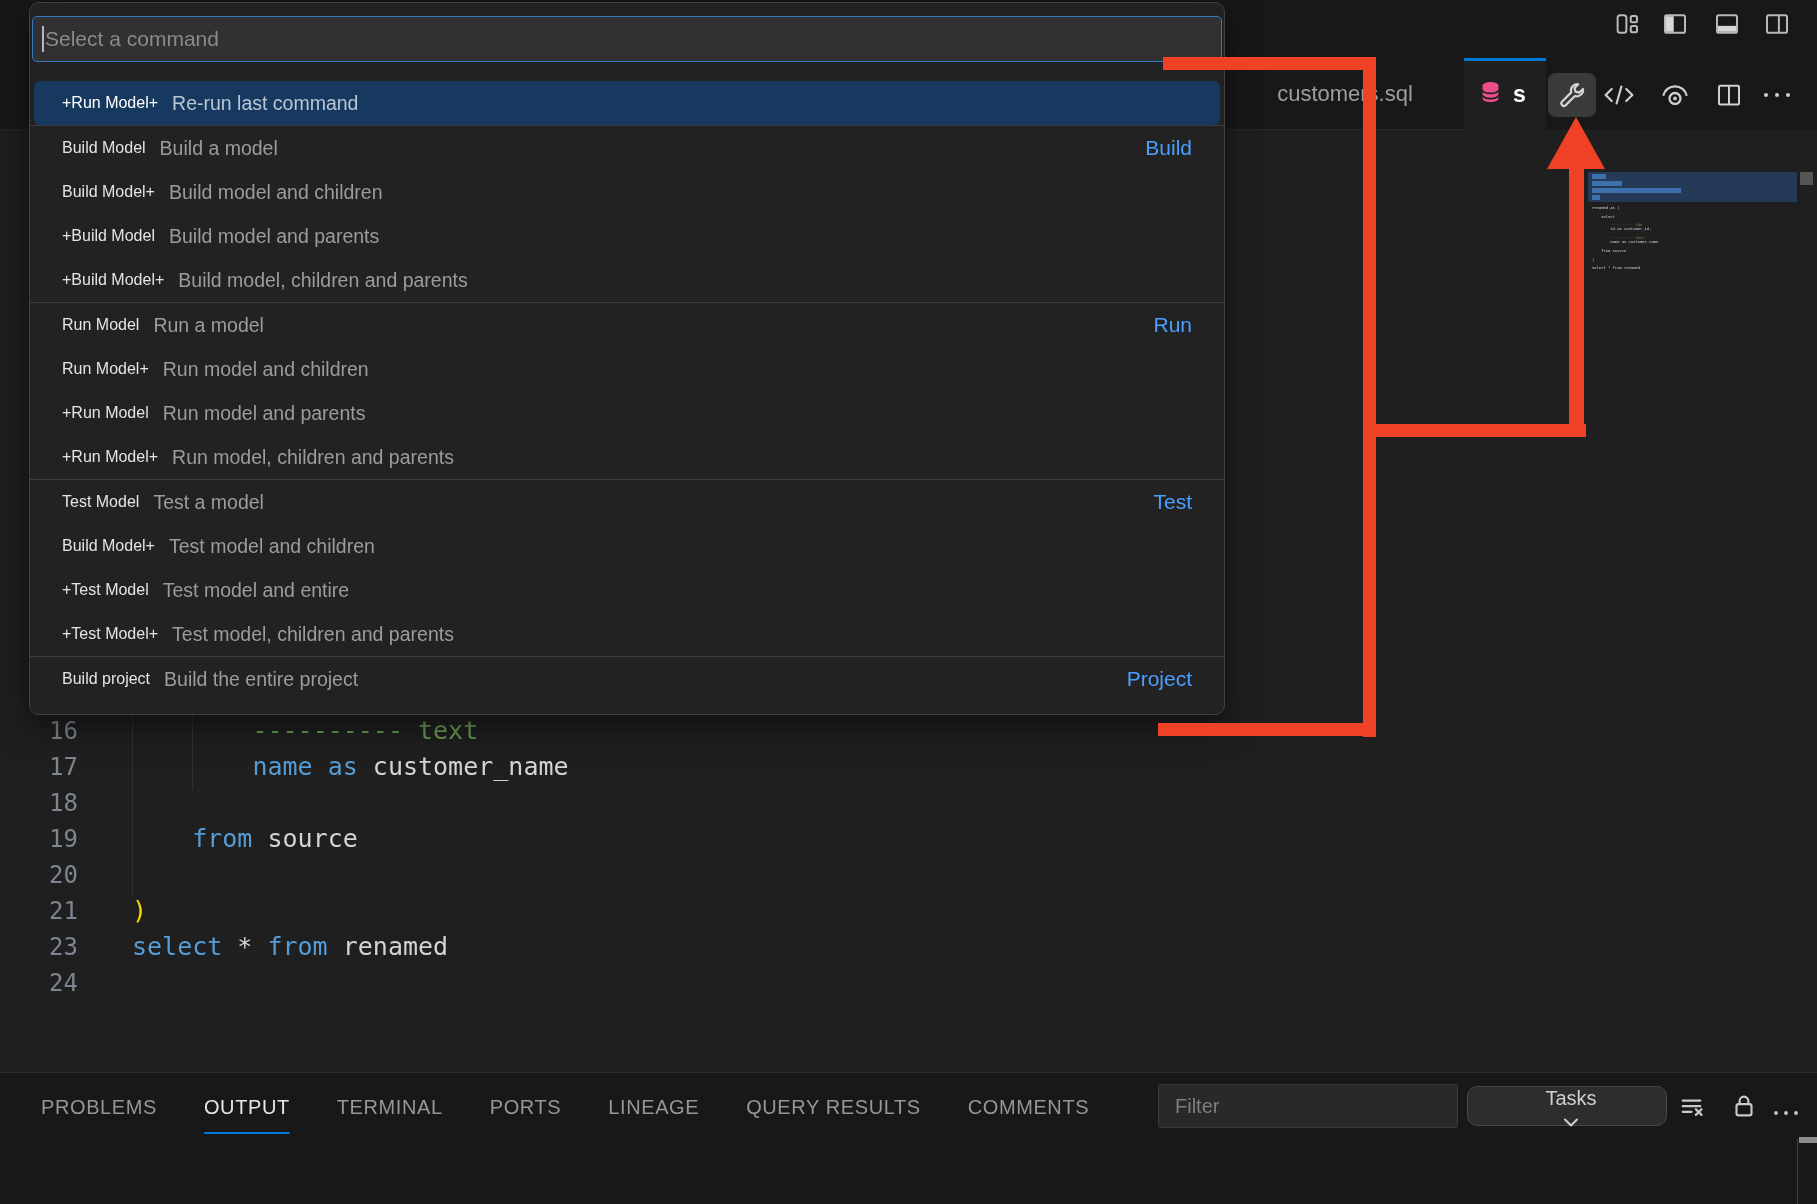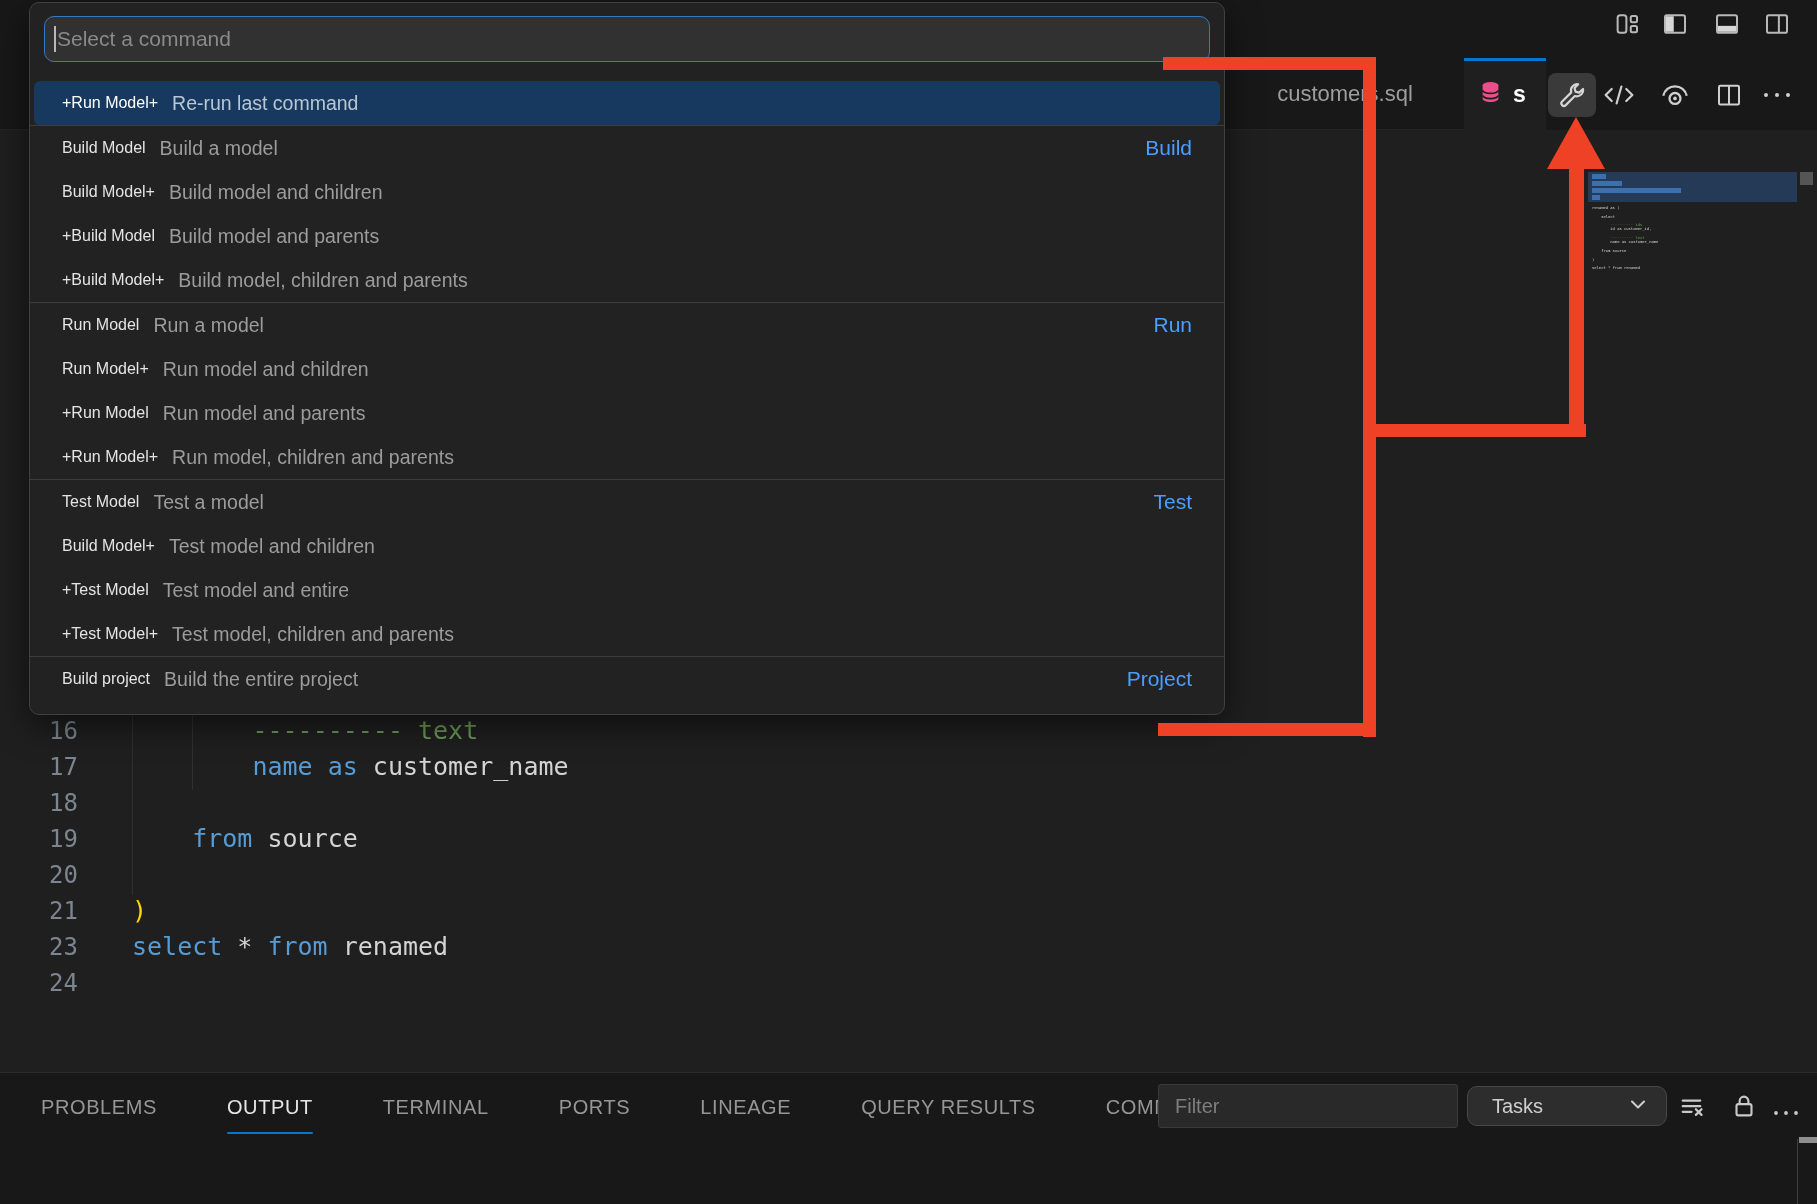--- a/index.html
+++ b/index.html
@@ -36,46 +36,46 @@
   .minimap{position:absolute;left:1588px;top:172px;width:209px;height:98px;overflow:hidden;}
   .mm-hl{position:absolute;left:0;top:0;width:209px;height:30px;background:#253a56;}
   .mm-bar{position:absolute;left:4px;height:4.5px;background:#3b70ad;}
   .mm-code{position:absolute;left:4px;top:34px;font-family:"DejaVu Sans Mono",monospace;font-size:3.8px;line-height:4.3px;white-space:pre;color:#b9b9b9;}
   .mm-code .tok-comment{color:#6a9955;}
   .scroll-thumb{position:absolute;left:1800px;top:172px;width:13px;height:13px;background:rgba(150,150,150,.45);}
 
   
   .palette{position:absolute;left:29px;top:2px;width:1196px;height:713px;background:#222222;border:1px solid #404040;
            border-radius:10px;box-shadow:0 10px 34px rgba(0,0,0,.55);z-index:20;overflow:hidden;}
-  .qp-inputwrap{position:relative;margin:13px 14px 0;height:46px;background:#313131;border:1.5px solid #3678c4;border-radius:10px;}
+  .qp-inputwrap{position:relative;margin:13px 2px 0;height:46px;background:#313131;border:1.5px solid #3678c4;border-radius:5px;}
   .qp-input{width:100%;height:100%;background:transparent;border:none;outline:none;color:#cccccc;font-size:21px;
             font-family:"Liberation Sans",sans-serif;padding:0 12px;}
   .qp-input::placeholder{color:#8a8a8a;}
   .qp-caret{position:absolute;left:9px;top:9px;bottom:9px;width:1.5px;background:#b8b8b8;}
   .qp-list{margin-top:19px;}
   .qp-row{height:44px;display:flex;align-items:center;gap:14px;padding:0 32px;position:relative;}
   .qp-label{color:#e4e4e4;font-size:16px;white-space:nowrap;}
   .qp-desc{color:#9c9c9c;font-size:19.5px;white-space:nowrap;}
   .qp-cat{margin-left:auto;color:#4b9eff;font-size:21px;}
   .qp-row.sel{background:#17395f;border-radius:6px;margin:0 4px;padding:0 28px;}
   .qp-row.sel .qp-label{color:#ffffff;}
   .qp-row.sel .qp-desc{color:#b9c6d4;}
   .qp-div{height:1px;background:#3c3c3c;}
 
   
   .panel{position:absolute;left:0;top:1072px;width:1817px;height:132px;background:#181818;border-top:1px solid #2b2b2b;}
-  .panel-tabs{position:absolute;left:41px;top:6px;height:56px;display:flex;gap:70px;align-items:center;}
+  .panel-tabs{position:absolute;left:41px;top:6px;height:56px;display:flex;gap:47px;align-items:center;}
   .ptab{position:relative;color:#969696;font-size:20px;letter-spacing:.6px;height:56px;display:flex;align-items:center;}
   .ptab.active{color:#e6e6e6;}
   .ptab.active::after{content:"";position:absolute;left:0;right:0;bottom:1px;height:2.5px;background:#0078d4;border-radius:1px;}
   .filter{position:absolute;left:1158px;top:11px;width:300px;height:44px;background:#292929;border:1px solid #3a3a3a;border-radius:3px;
           color:#bef264;font-size:20px;padding:0 16px;font-family:"Liberation Sans",sans-serif;outline:none;}
   .filter::placeholder{color:#7f7f7f;}
   .tasks{position:absolute;left:1467px;top:13px;width:200px;height:40px;background:#2d2d2d;border:1px solid #474747;border-radius:10px;
-         display:flex;align-items:center;justify-content:space-between;padding:0 16px 0 24px;color:#cfcfcf;font-size:20px;}
+         display:flex;align-items:center;justify-content:space-between;padding:0 16px 0 24px;color:#cfcfcf;font-size:20px;flex-direction:column;}
   .pan-icon{position:absolute;width:30px;height:30px;}
   .panel-divider{position:absolute;left:1797px;top:66px;width:1px;bottom:0;background:#3f3f3f;}
   .panel-thumb{position:absolute;left:1799px;top:64px;width:18px;height:6px;background:#8f8f8f;}
 
   
   .red{position:absolute;background:#ee4126;z-index:30;}
   .red-head{position:absolute;left:1547px;top:117px;width:0;height:0;z-index:30;
             border-left:29px solid transparent;border-right:29px solid transparent;border-bottom:52px solid #ee4126;}
 </style>
 </head>

